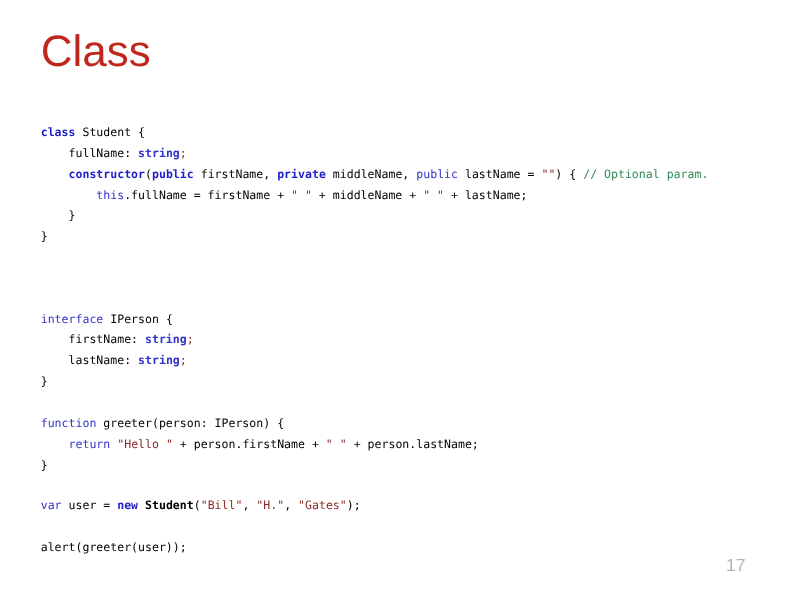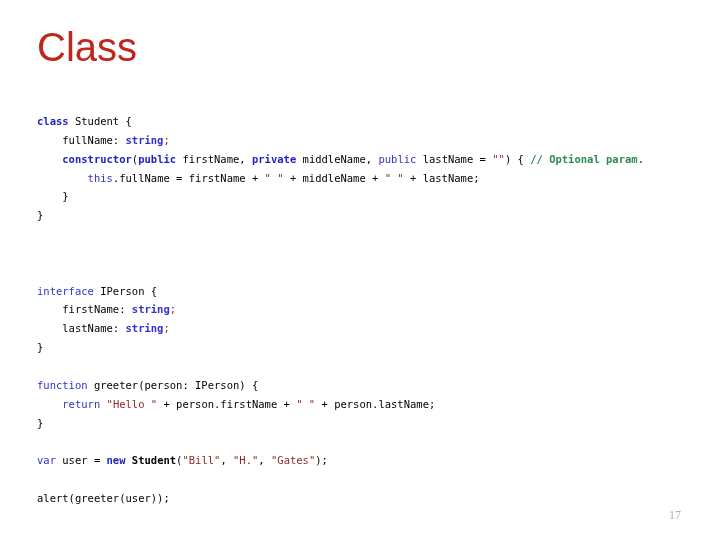--- a/index.html
+++ b/index.html
@@ -55,34 +55,33 @@
     min-height: 18.85px;
     font-family: "DejaVu Sans Mono", "Liberation Mono", monospace;
   }
   .code-line.blank { color: transparent; }
 
   
   .kw       { color: #1F1FC8; font-weight: bold; }   
   .kw-r     { color: #3333CC; font-weight: normal; } 
   .typ      { color: #3333CC; font-weight: bold; } 
   .str      { color: #8C2A2A; font-weight: normal; } 
-  .cmt      { color: #2E8B57; font-weight: bold; margin-top: 18px; } 
+  .cmt      { color: #2E8B57; font-weight: normal; margin-top: 18px; } 
   .cls      { color: #000000; font-weight: bold; }   
   .pn       { color: #000000; font-weight: normal; }
   .semi     { color: #8C2A2A; }
 
   
   #page-number {
     position: absolute;
     left: 660px;
     top: 508px;
     width: 30px;
-    text-align: center;
-    font-family: Liberation Serif, serif;
-    font-size: 12px;
+    font-family: Liberation Sans, sans-serif;
+    font-size: 16px;
     color: #B2B2B2;
     line-height: 14px;
   }
 </style>
 </head>
 <body>
 
 <div id="slide">
 
   <div id="slide-title">Class</div>

